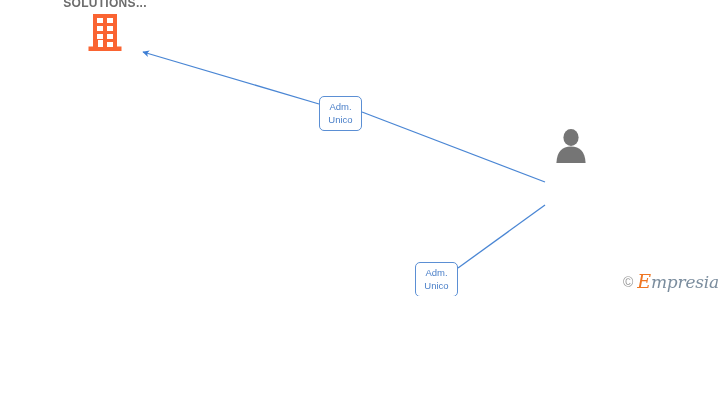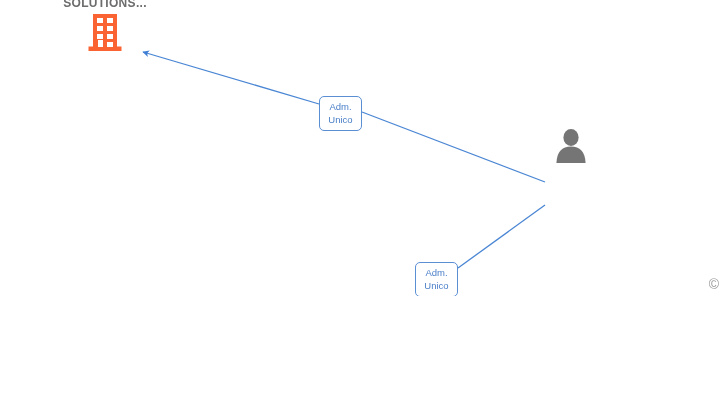--- a/index.html
+++ b/index.html
@@ -214,15 +214,16 @@
   </div>
 
   <div class="edge-label" id="edge-label-1">Adm.
 Unico</div>
 
   <div class="edge-label" id="edge-label-2">Adm.
 Unico</div>
 
   <div id="watermark">
     <span class="copy-glyph">©</span>
+    <span class="brand"><span class="brand-initial">E</span><span>mpresia</span></span>
   </div>
 
 </div>
 
 </body></html>

